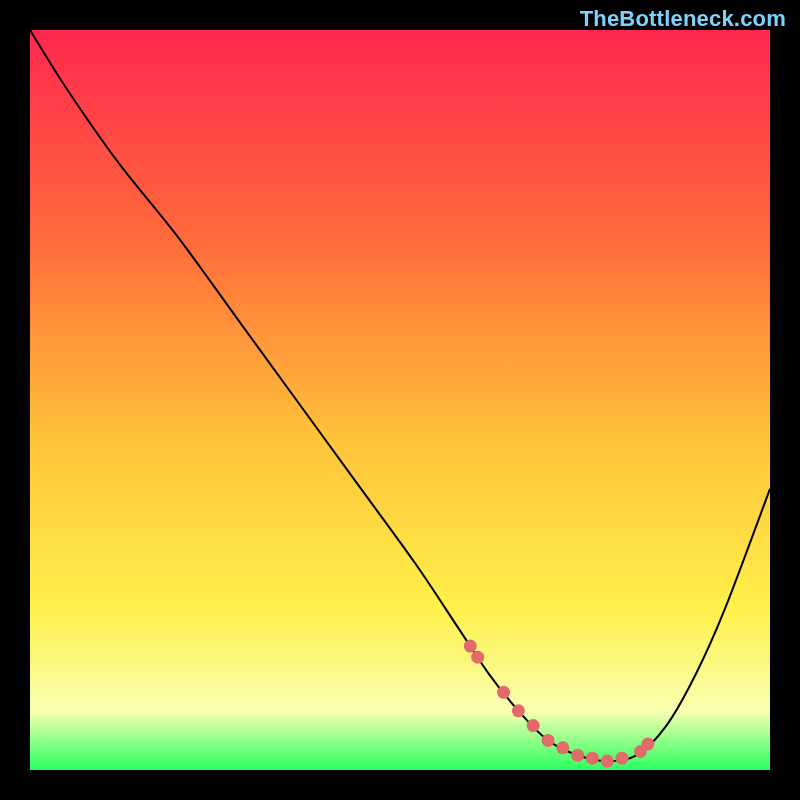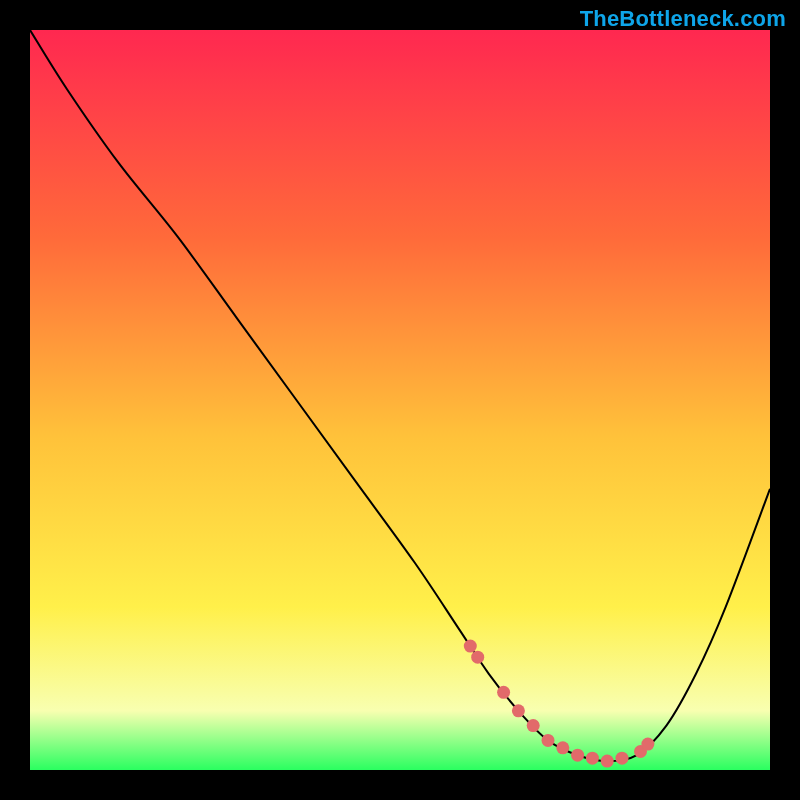--- a/index.html
+++ b/index.html
@@ -14,21 +14,21 @@
   .frame {
     position: relative;
     width: 800px;
     height: 800px;
     background: #000;
   }
   .watermark {
     position: absolute;
     top: 6px;
     right: 14px;
-    color: #0ea5e9;
+    color: #7dd3fc;
     font-size: 22px;
     font-weight: 600;
     letter-spacing: 0.2px;
     z-index: 20;
   }
   .plot-wrap {
     position: absolute;
     left: 30px;
     top: 30px;
     width: 740px;

